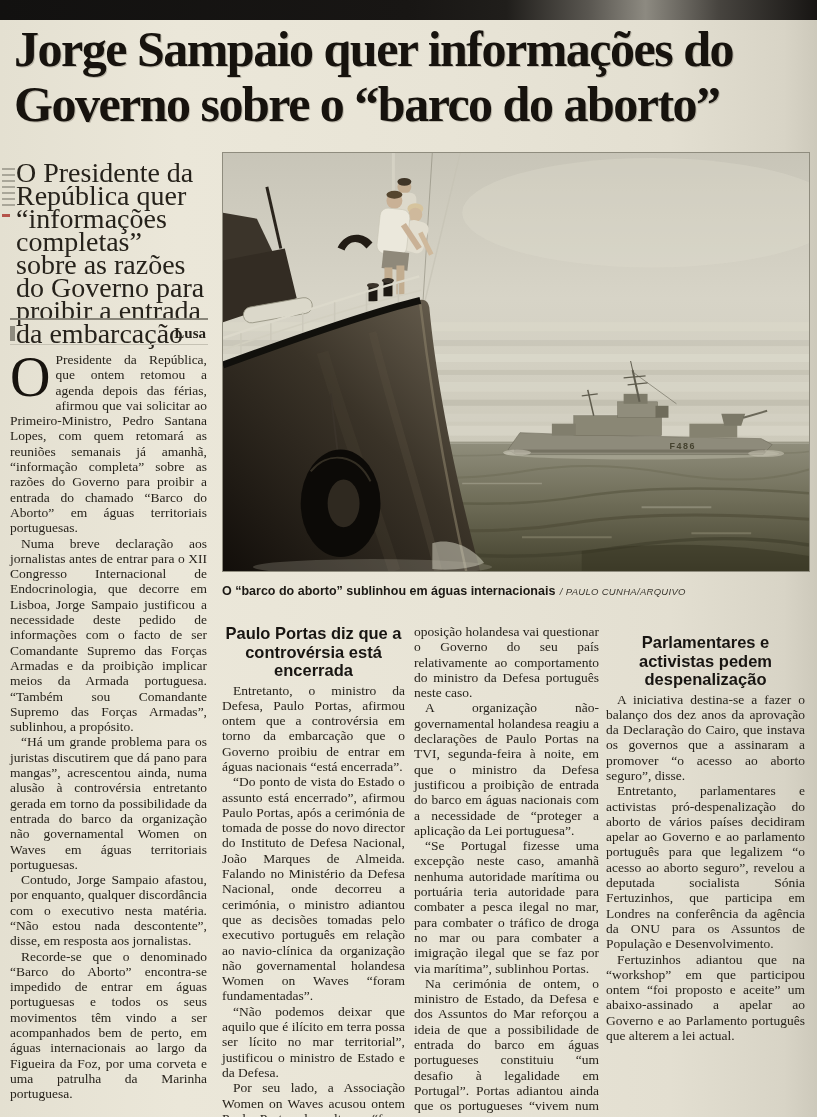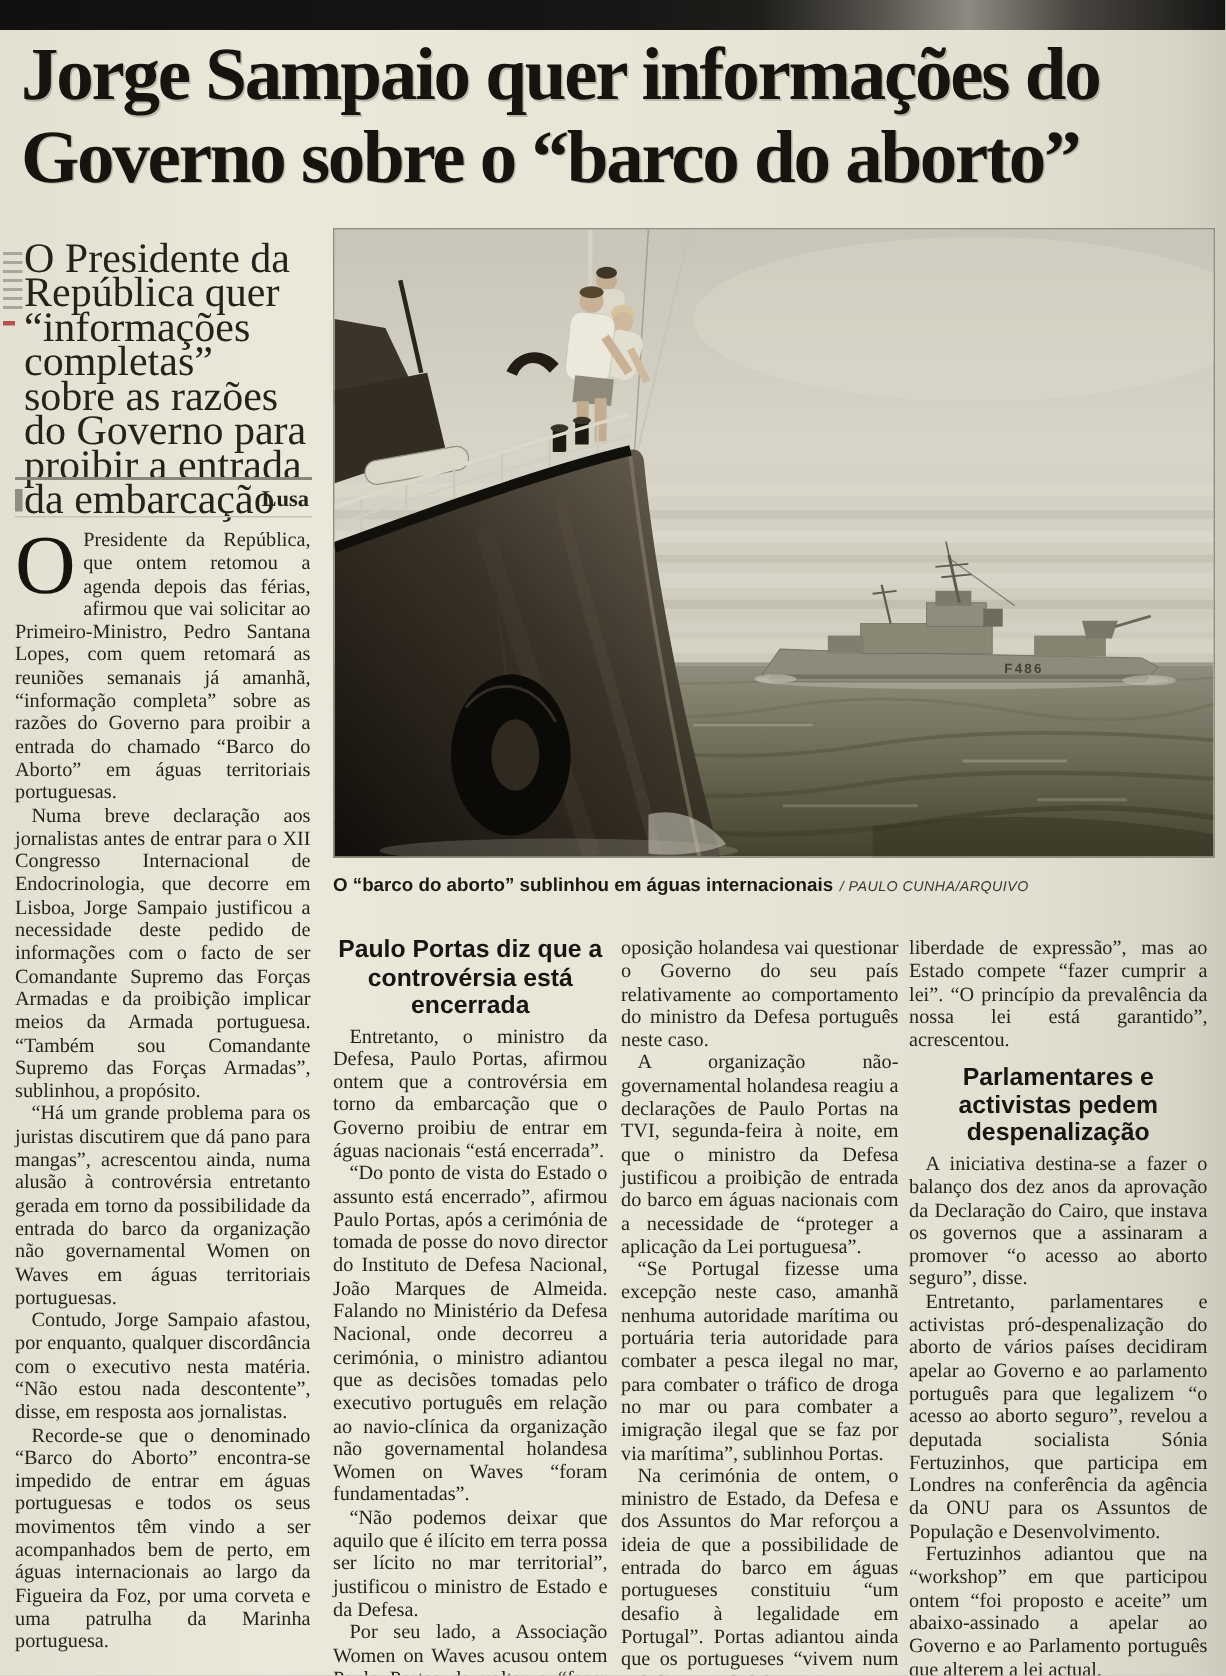--- a/index.html
+++ b/index.html
@@ -241,20 +241,19 @@
   </div>
 
   <div class="col col3">
     <p>oposição holandesa vai questionar o Governo do seu país relativamente ao comportamento do ministro da Defesa português neste caso.</p>
     <p class="ind">A organização não-governamental holandesa reagiu a declarações de Paulo Portas na TVI, segunda-feira à noite, em que o ministro da Defesa justificou a proibição de entrada do barco em águas nacionais com a necessidade de “proteger a aplicação da Lei portuguesa”.</p>
     <p class="ind">“Se Portugal fizesse uma excepção neste caso, amanhã nenhuma autoridade marítima ou portuária teria autoridade para combater a pesca ilegal no mar, para combater o tráfico de droga no mar ou para combater a imigração ilegal que se faz por via marítima”, sublinhou Portas.</p>
     <p class="ind">Na cerimónia de ontem, o ministro de Estado, da Defesa e dos Assuntos do Mar reforçou a ideia de que a possibilidade de entrada do barco em águas portugueses constituiu “um desafio à legalidade em Portugal”. Portas adiantou ainda que os portugueses “vivem num país livre, onde há</p>
   </div>
 
   <div class="col col4">
-    <p>liberdade de expressão”, mas ao Estado compete “fazer cumprir a lei”. “O princípio da prevalência da nossa lei está garantido”, acrescentou.</p>
     <h2 class="subhead mid">Parlamentares e activistas pedem despenalização</h2>
     <p class="ind">A iniciativa destina-se a fazer o balanço dos dez anos da aprovação da Declaração do Cairo, que instava os governos que a assinaram a promover “o acesso ao aborto seguro”, disse.</p>
     <p class="ind">Entretanto, parlamentares e activistas pró-despenalização do aborto de vários países decidiram apelar ao Governo e ao parlamento português para que legalizem “o acesso ao aborto seguro”, revelou a deputada socialista Sónia Fertuzinhos, que participa em Londres na conferência da agência da ONU para os Assuntos de População e Desenvolvimento.</p>
     <p class="ind">Fertuzinhos adiantou que na “workshop” em que participou ontem “foi proposto e aceite” um abaixo-assinado a apelar ao Governo e ao Parlamento português que alterem a lei actual.</p>
   </div>
 
 </div>
 
 </body></html>

